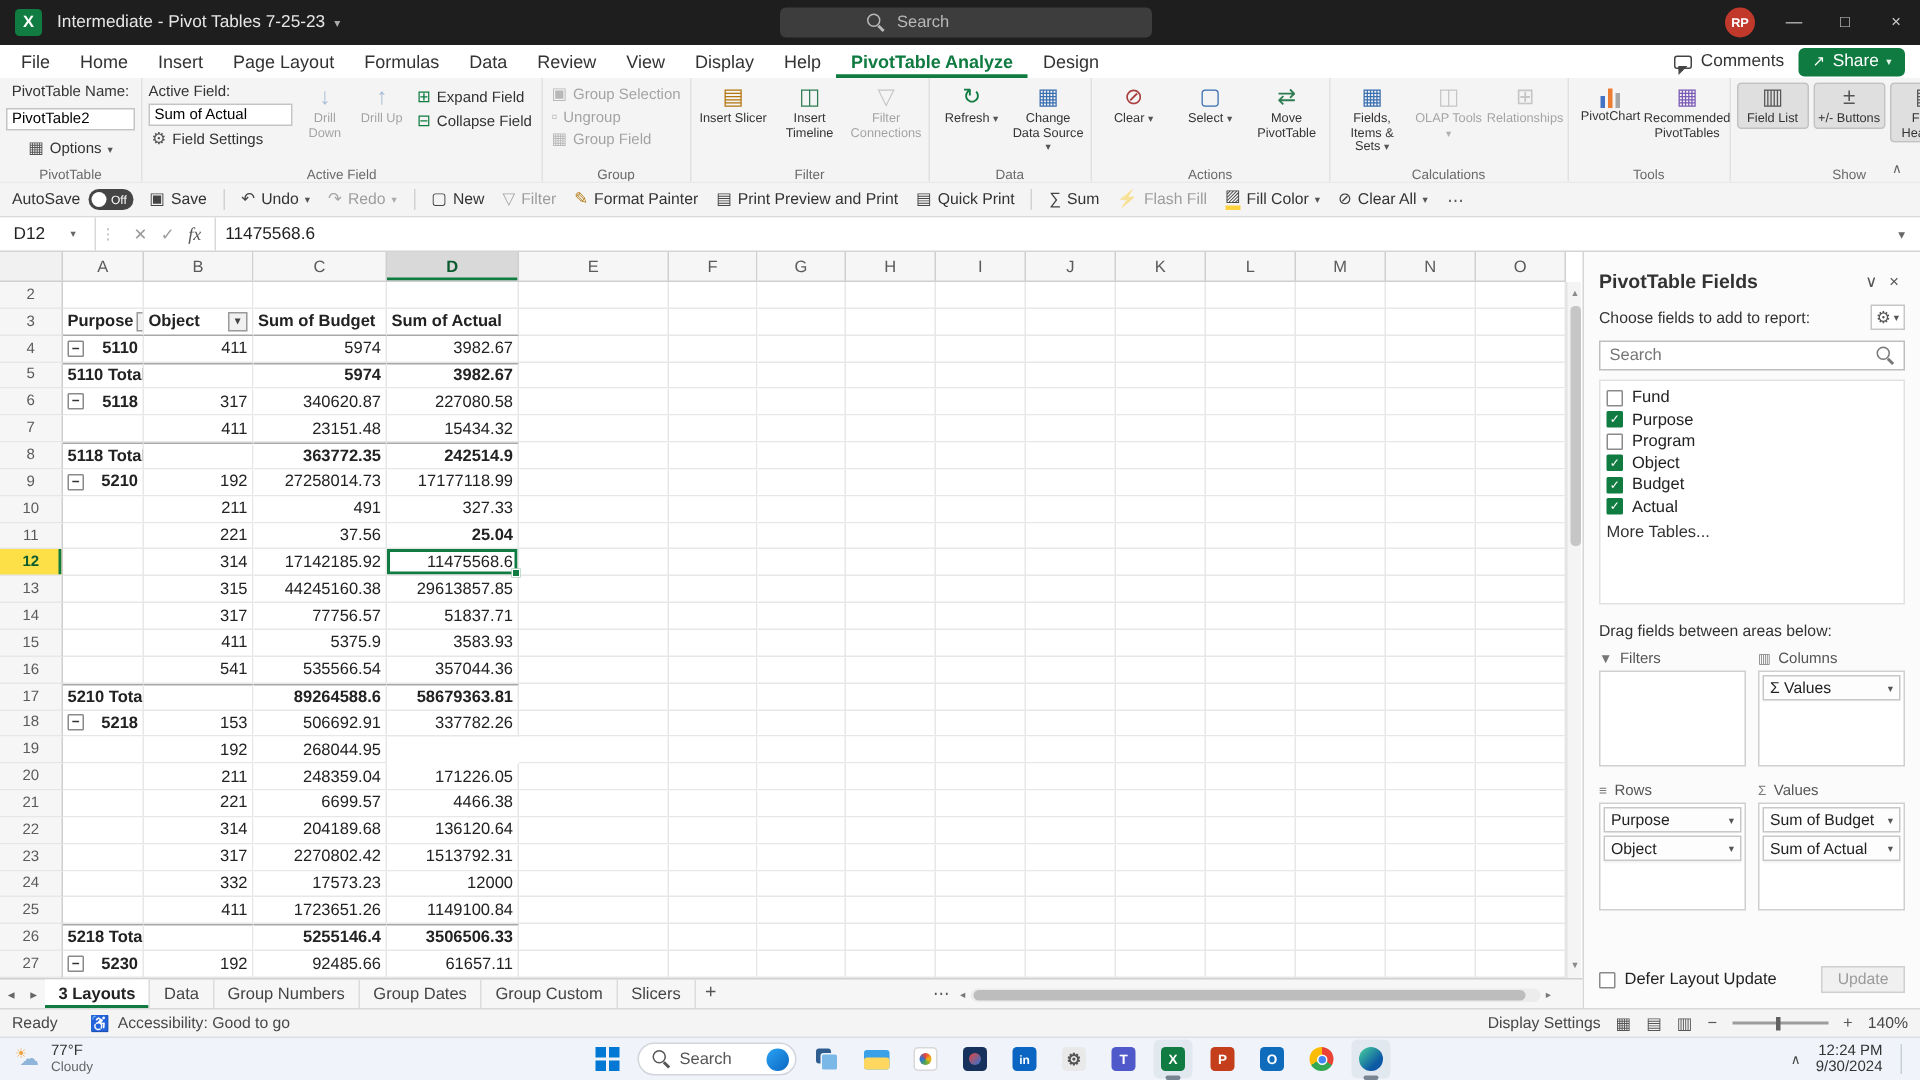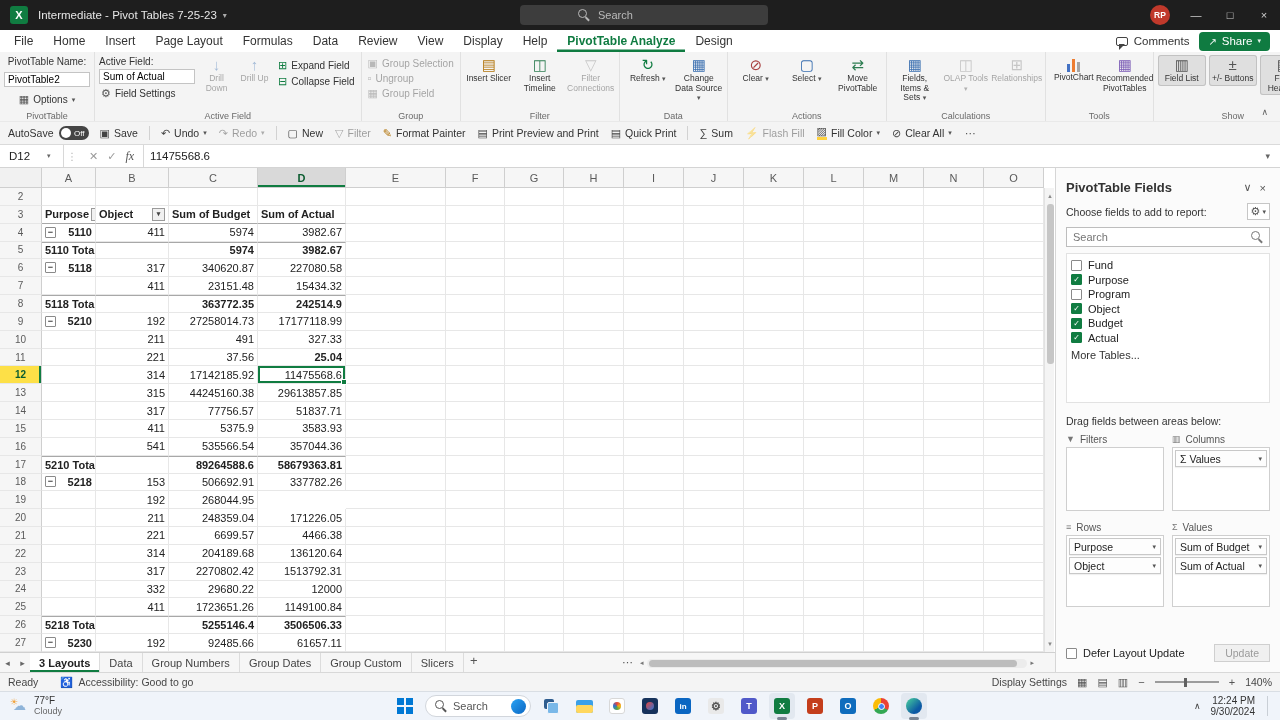--- a/index.html
+++ b/index.html
@@ -922,21 +922,21 @@
         <div class="gcell" style="width: 60px;"></div>
         <div class="gcell" style="width: 60px;"></div>
         <div class="gcell" style="width: 60px;"></div>
         <div class="gcell" style="width: 60px;"></div>
         <div class="gcell" style="width: 60px;"></div>
       </div>
       <div class="grow">
         <div class="rnum">24</div>
         <div class="gcell" style="width: 54px;"></div>
         <div class="gcell num" style="width: 73px;">332</div>
-        <div class="gcell num" style="width: 89px;">29680.22</div>
+        <div class="gcell num" style="width: 89px;">17573.23</div>
         <div class="gcell num" style="width: 88px;">12000</div>
         <div class="gcell" style="width: 100px;"></div>
         <div class="gcell" style="width: 59px;"></div>
         <div class="gcell" style="width: 59px;"></div>
         <div class="gcell" style="width: 60px;"></div>
         <div class="gcell" style="width: 60px;"></div>
         <div class="gcell" style="width: 60px;"></div>
         <div class="gcell" style="width: 60px;"></div>
         <div class="gcell" style="width: 60px;"></div>
         <div class="gcell" style="width: 60px;"></div>

